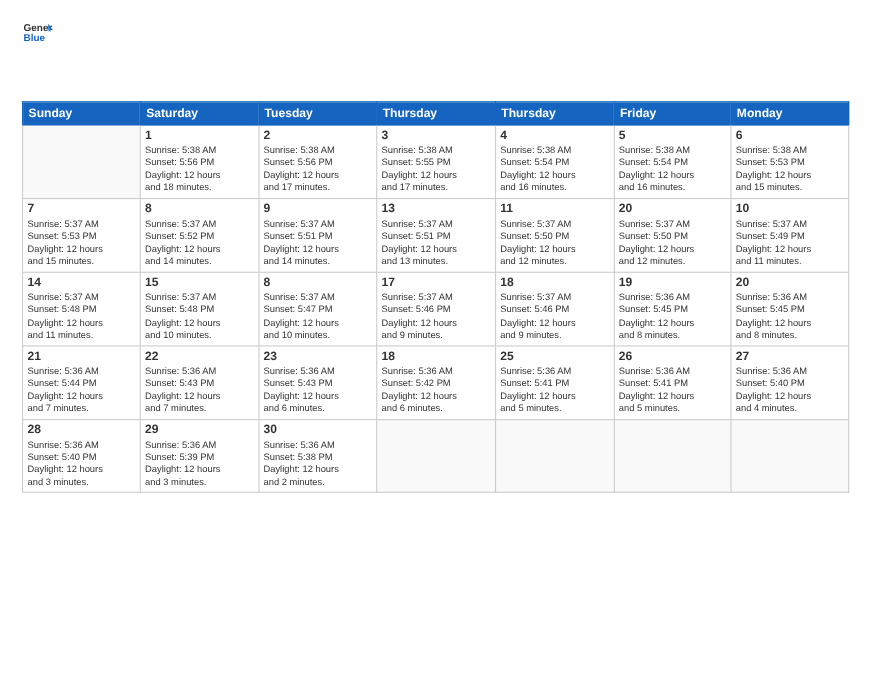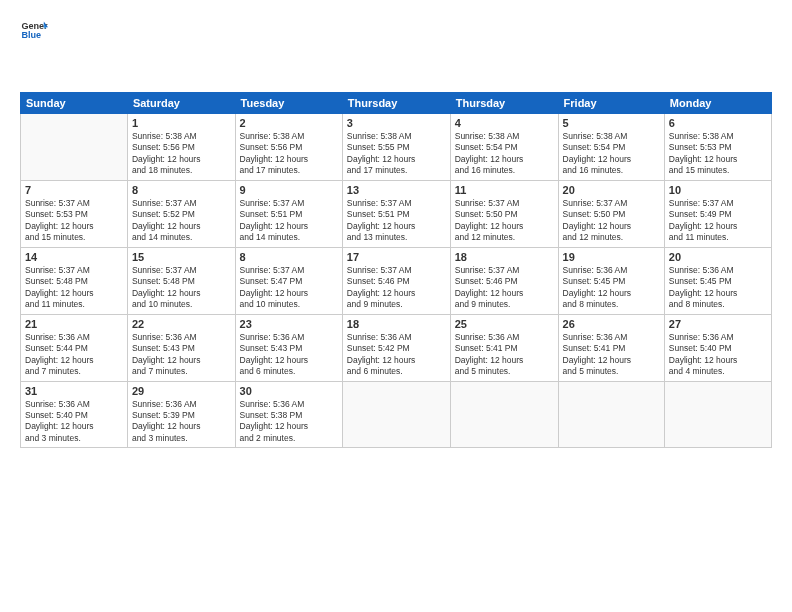--- a/index.html
+++ b/index.html
@@ -307,21 +307,21 @@
           <td>
             <span class="day-num">27</span>
             <div class="day-info" style="white-space: pre-line;">Sunrise: 5:36 AM
 Sunset: 5:40 PM
 Daylight: 12 hours
 and 4 minutes.</div>
           </td>
         </tr>
         <tr>
           <td>
-            <span class="day-num">31</span>
+            <span class="day-num">28</span>
             <div class="day-info" style="white-space: pre-line;">Sunrise: 5:36 AM
 Sunset: 5:40 PM
 Daylight: 12 hours
 and 3 minutes.</div>
           </td>
           <td>
             <span class="day-num">29</span>
             <div class="day-info" style="white-space: pre-line;">Sunrise: 5:36 AM
 Sunset: 5:39 PM
 Daylight: 12 hours

